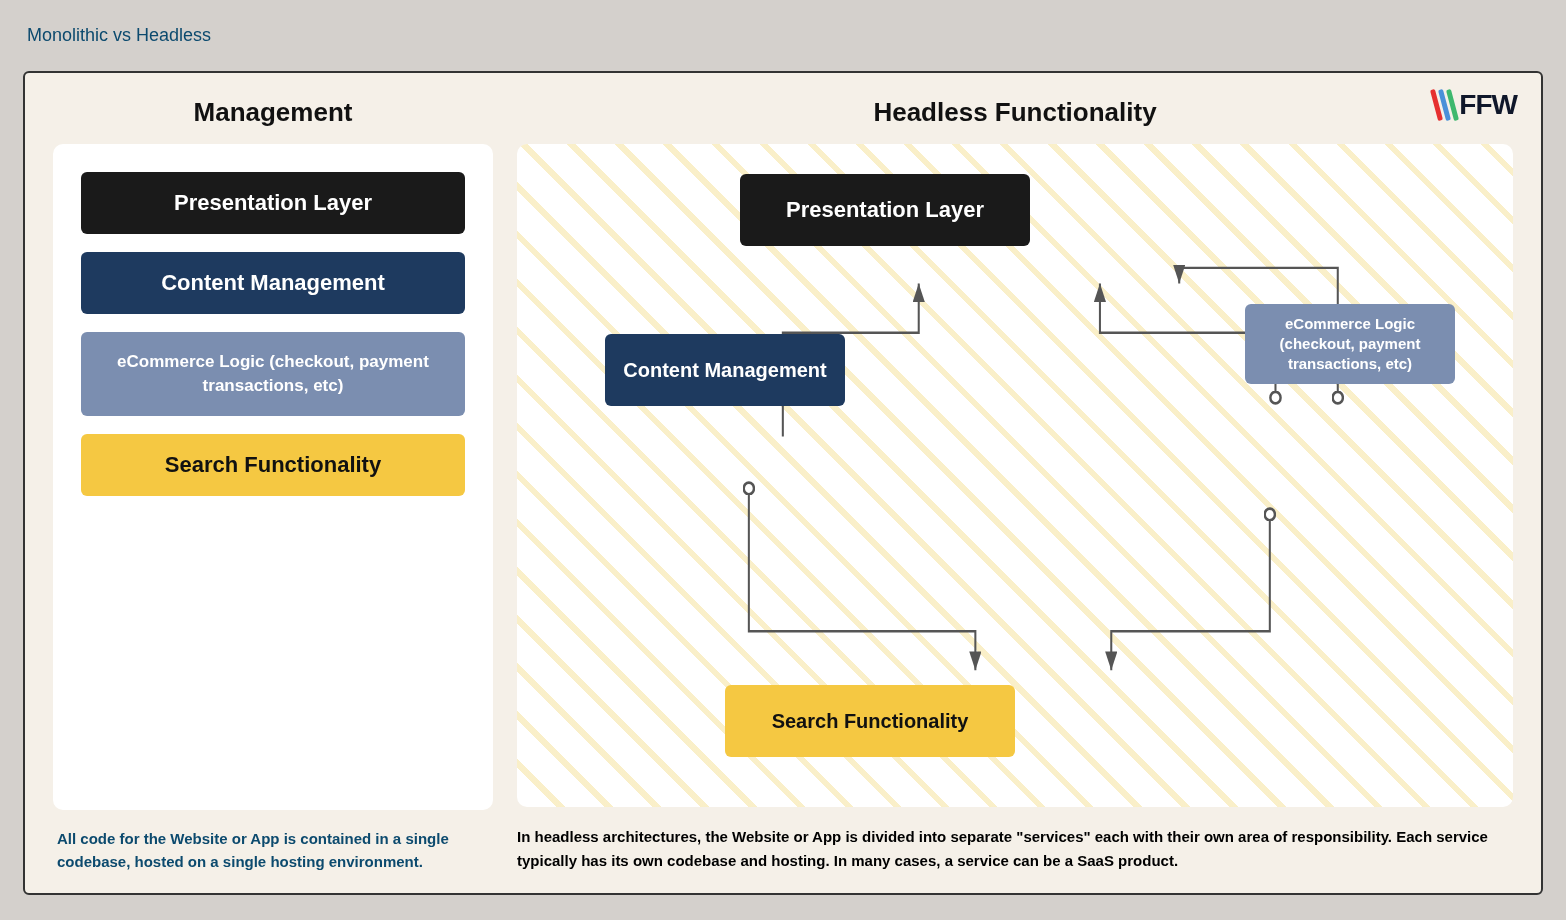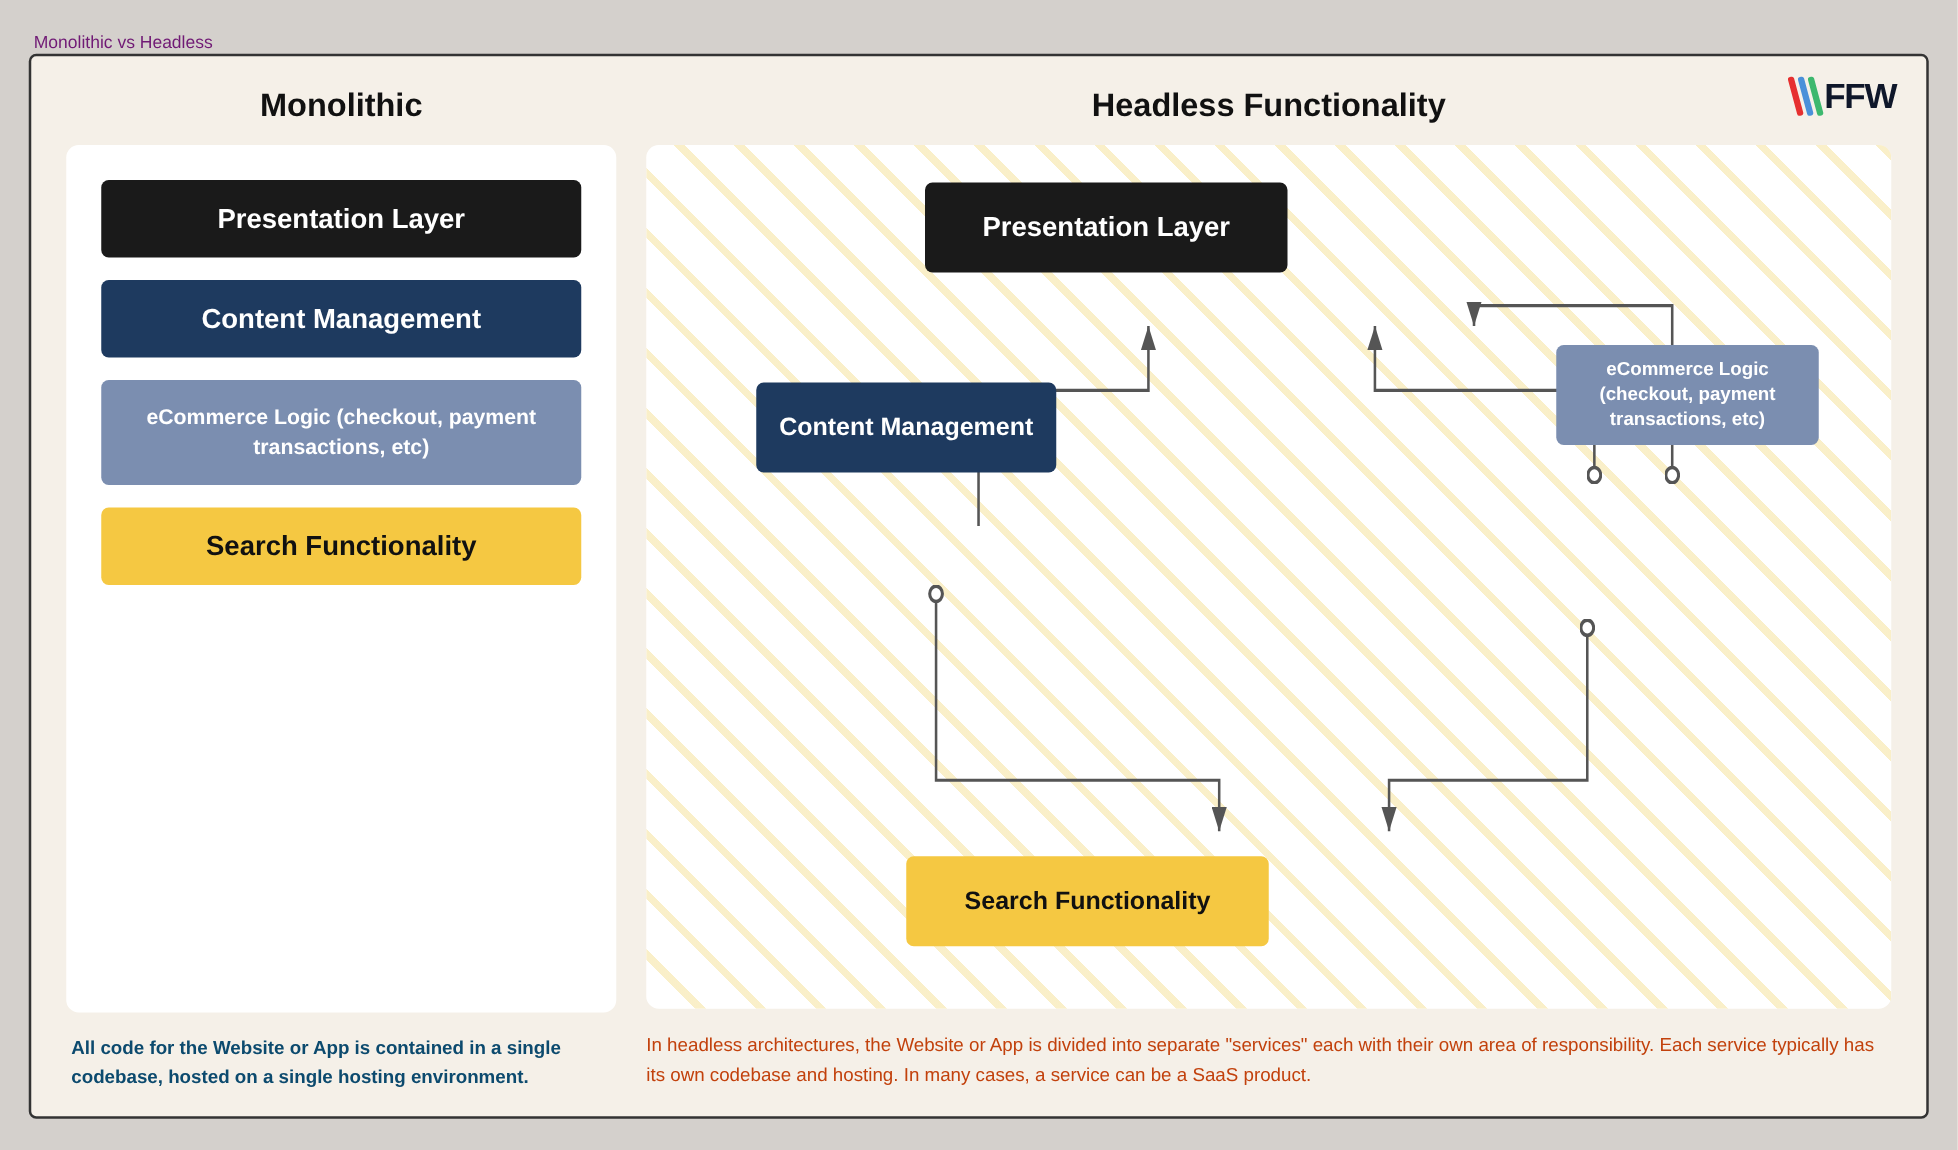--- a/index.html
+++ b/index.html
@@ -13,23 +13,23 @@
       align-items: center;
       justify-content: center;
     }
     .page-container {
       width: 1520px;
       height: 870px;
       display: flex;
       flex-direction: column;
     }
     .page-title {
-      font-size: 14px;
-      color: #701a75;
-      margin-bottom: 2px;
+      font-size: 18px;
+      color: #0c4a6e;
+      margin-bottom: 25px;
       padding-left: 4px;
     }
     .main-card {
       flex: 1;
       background: #f5f0e8;
       border: 2px solid #333;
       border-radius: 6px;
       display: flex;
       flex-direction: column;
       padding: 24px 28px 20px 28px;
@@ -218,22 +218,22 @@
       width: 100%;
       height: 100%;
       z-index: 0;
       pointer-events: none;
     }
     .bottom-area {
       margin-top: 18px;
     }
     .right-desc {
       font-size: 15px;
-      font-weight: 400;
-      color: #c2410c;
+      font-weight: 700;
+      color: #000000;
       line-height: 1.6;
     }
   </style>
 </head>
 <body>
 
 <div class="page-container">
   <div class="page-title">Monolithic vs Headless</div>
   <div class="main-card">
 
@@ -242,21 +242,21 @@
         <div class="logo-line" style="background:#e63030; transform: rotate(-15deg);"></div>
         <div class="logo-line" style="background:#4a90d9; transform: rotate(-15deg);"></div>
         <div class="logo-line" style="background:#3db86e; transform: rotate(-15deg);"></div>
       </div>
       <span class="logo-text">FFW</span>
     </div>
 
     <div class="columns-row">
 
       <div class="left-col">
-        <div class="col-title">Monolithic</div>
+        <div class="col-title">Management</div>
         <div class="monolithic-card">
           <div class="block block-presentation">Presentation Layer</div>
           <div class="block block-content">Content Management</div>
           <div class="block block-ecommerce">eCommerce Logic (checkout, payment transactions, etc)</div>
           <div class="block block-search">Search Functionality</div>
         </div>
         <div class="left-desc">All code for the Website or App is contained in a single codebase, hosted on a single hosting environment.</div>
       </div>
 
       <div class="right-col">

